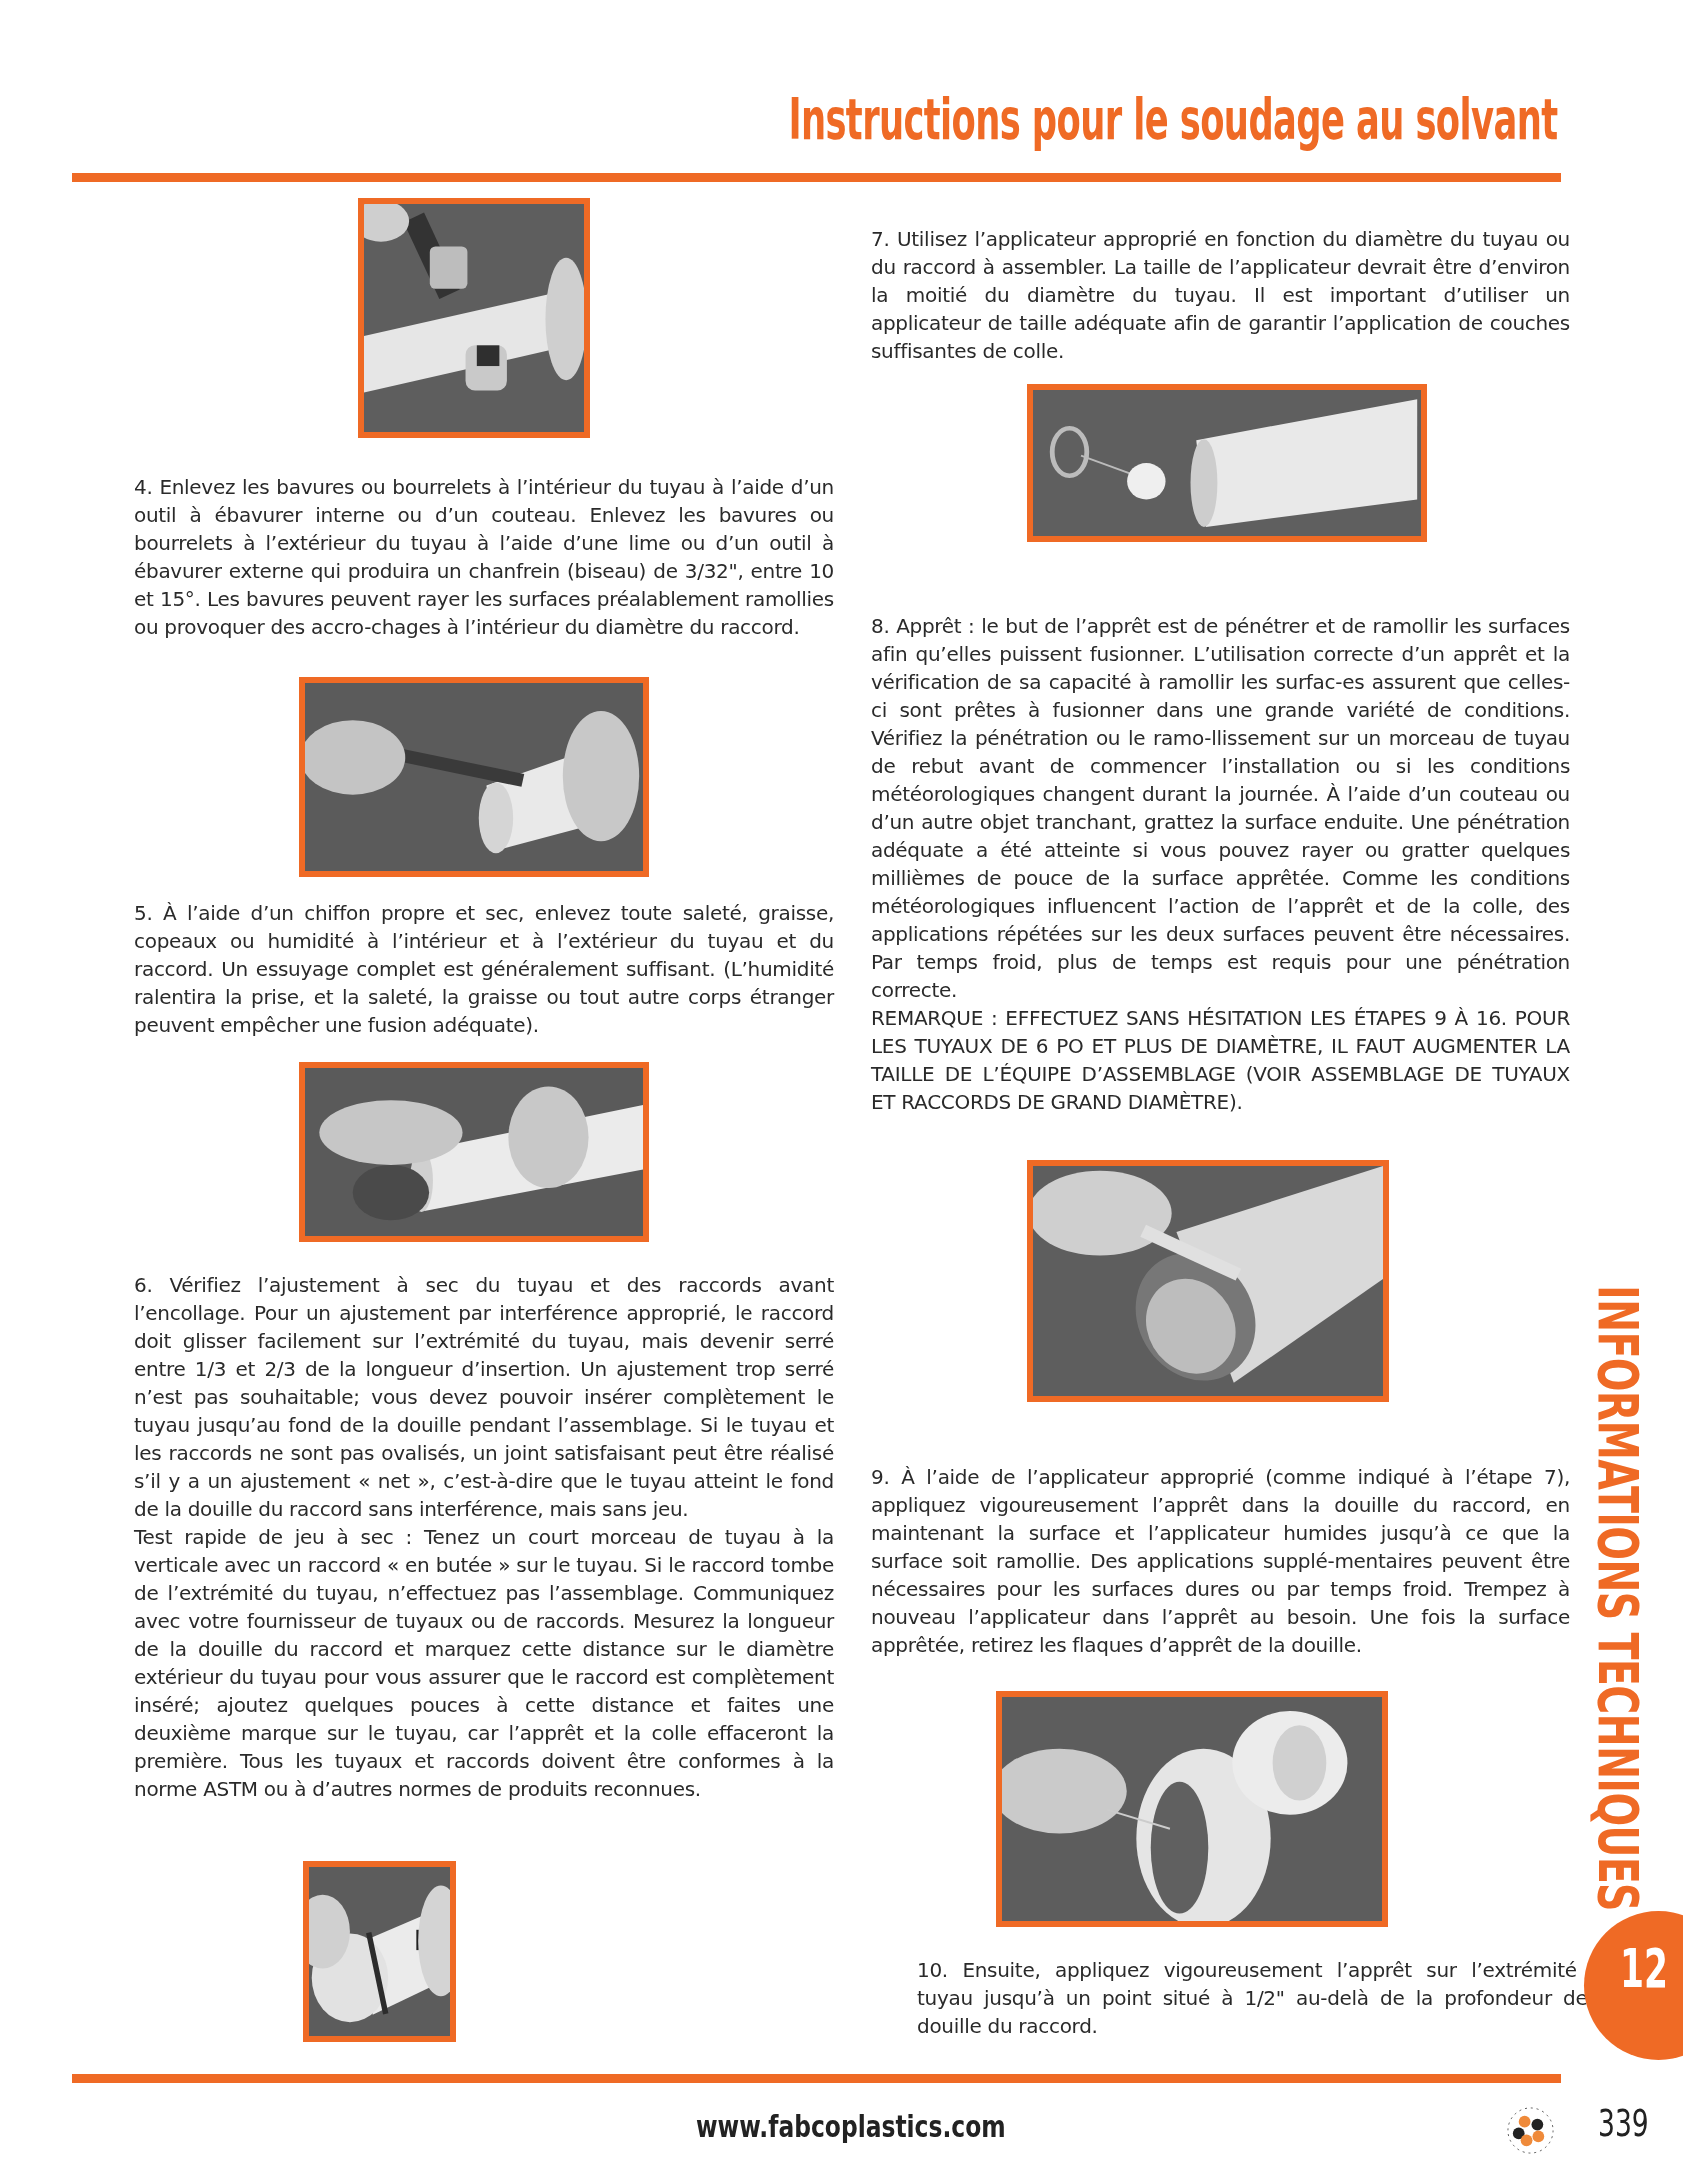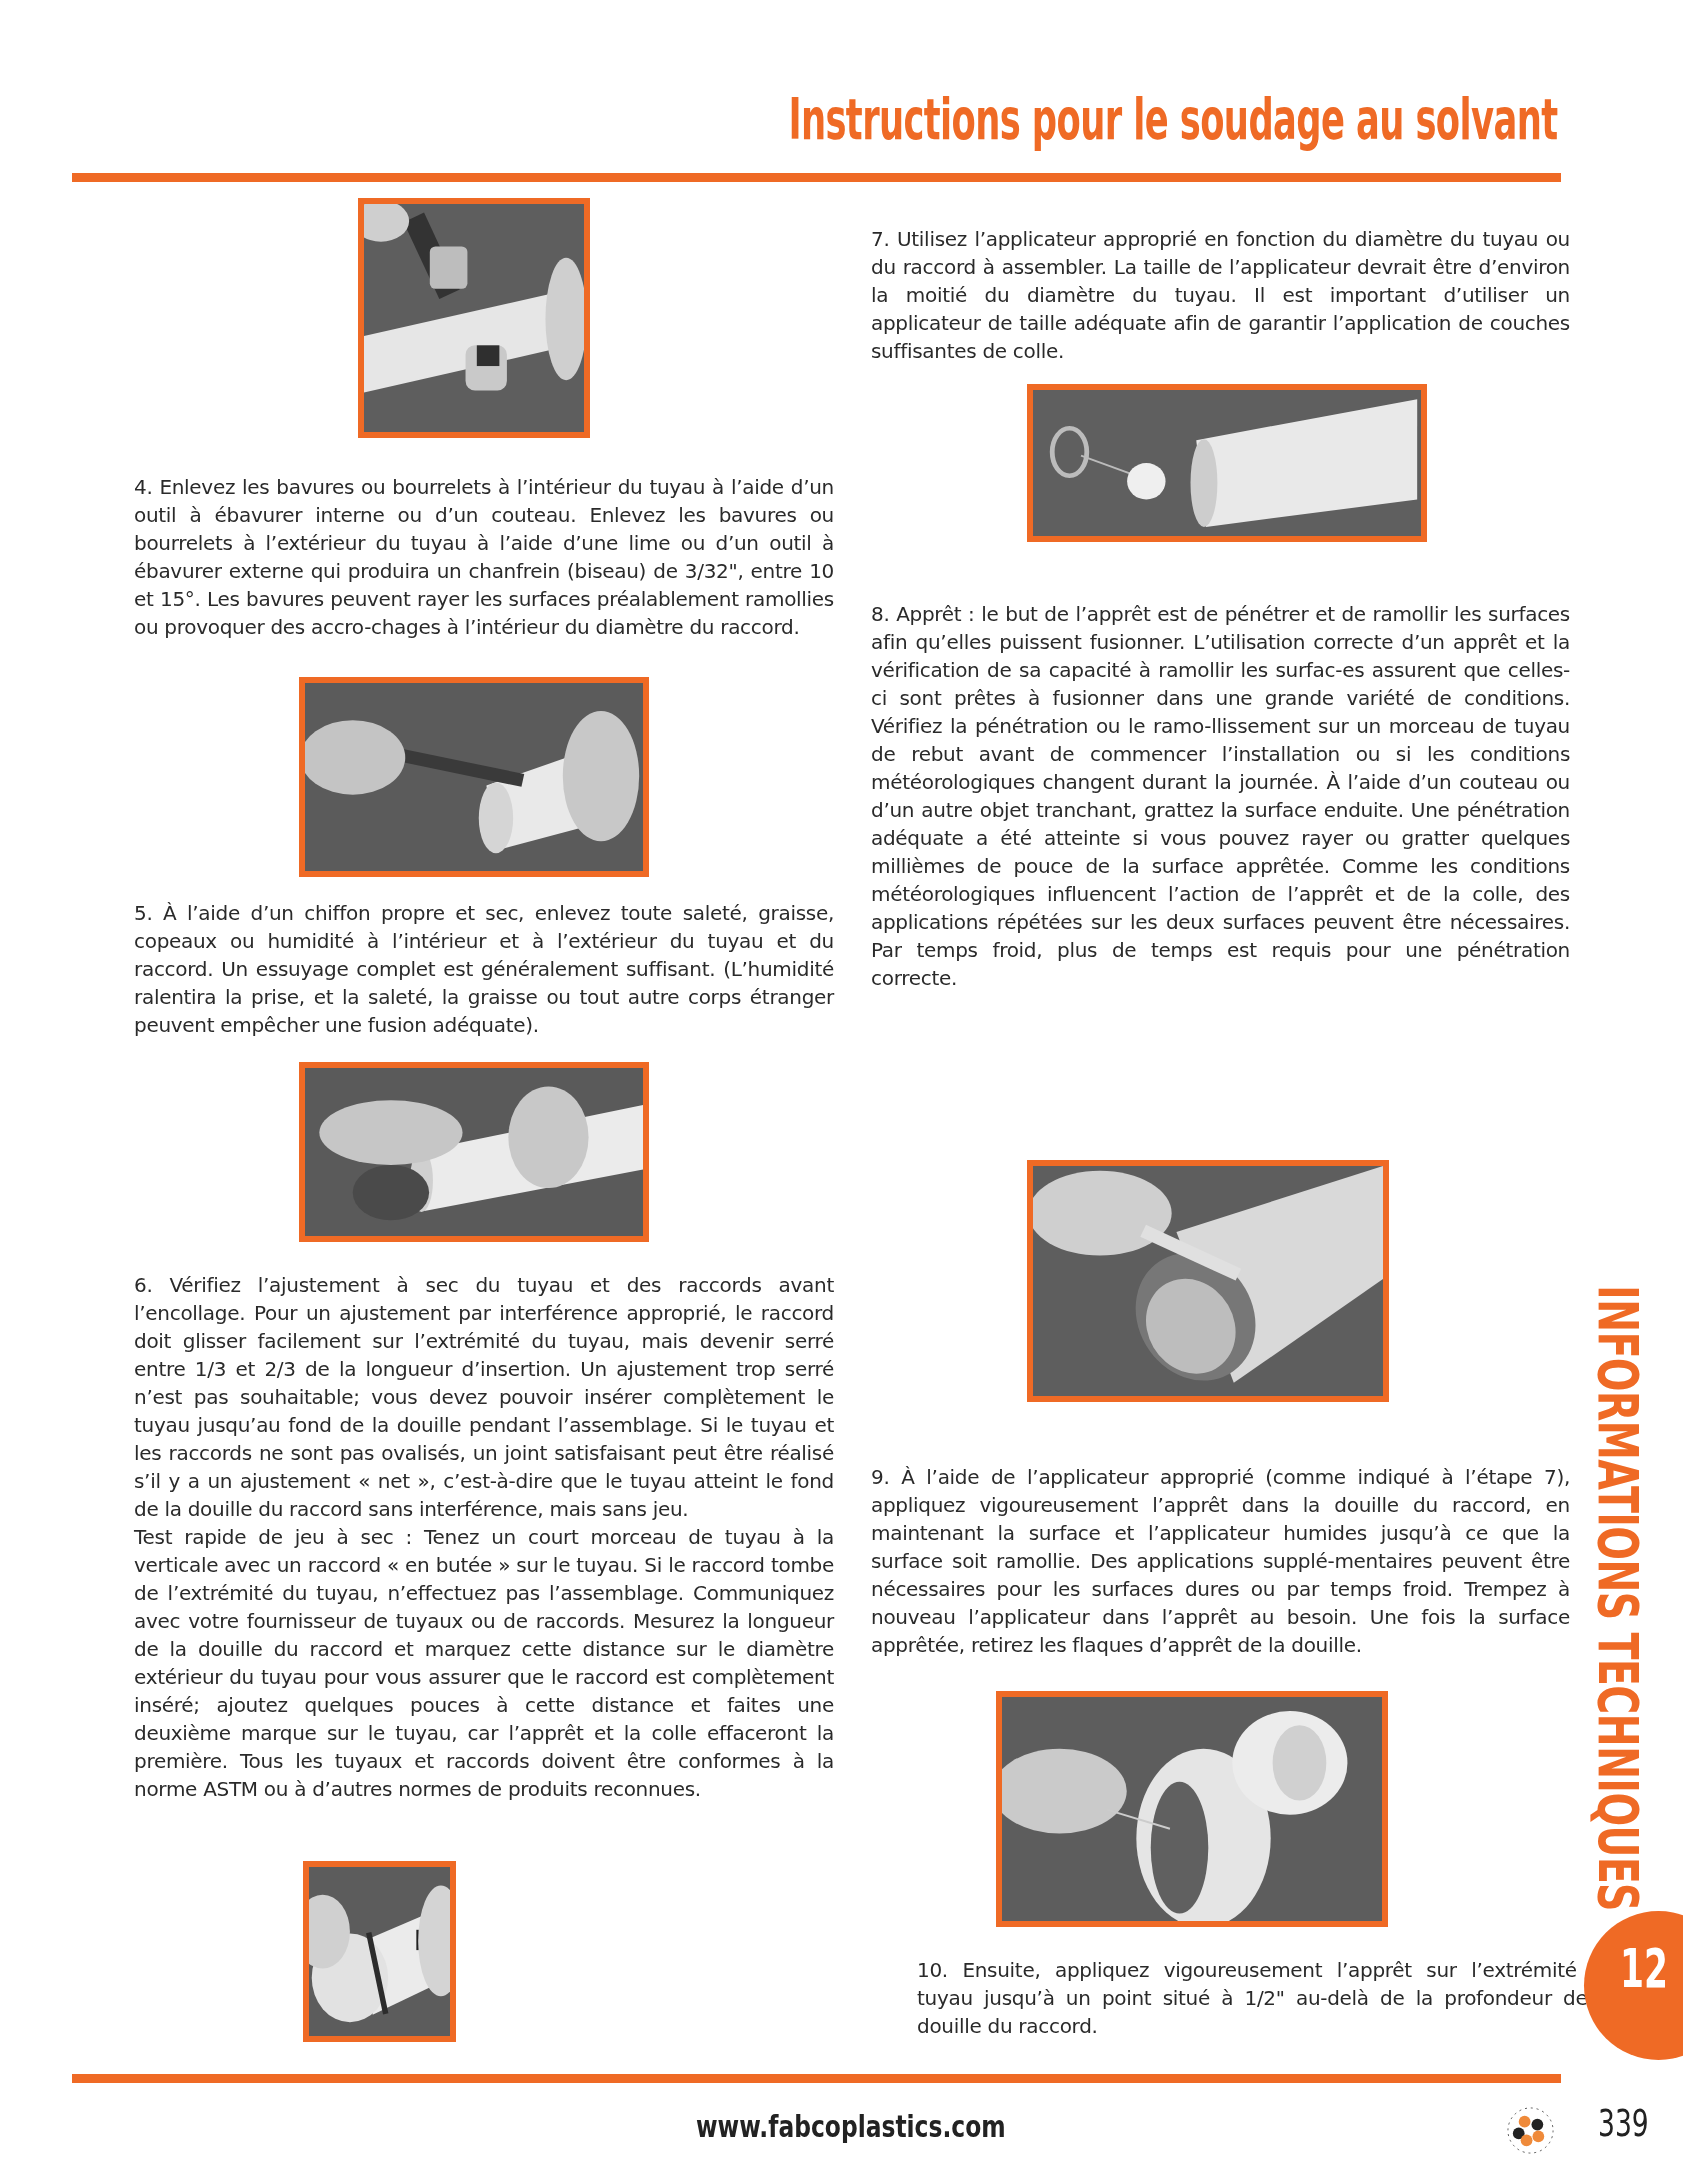--- a/index.html
+++ b/index.html
@@ -86,22 +86,23 @@
     <polygon points="170,55 400,10 400,120 180,150" fill="#e9e9e9"></polygon>
     <ellipse cx="178" cy="102" rx="14" ry="48" fill="#cdcdcd"></ellipse>
     <ellipse cx="38" cy="68" rx="18" ry="26" fill="none" stroke="#bcbcbc" stroke-width="5"></ellipse>
     <line x1="50" y1="72" x2="110" y2="95" stroke="#bbb" stroke-width="2"></line>
     <circle cx="118" cy="100" r="20" fill="#efefef"></circle>
   </svg>
 </div>
 
 <p class="para" style="left:122px;top:461px;width:700px;">4.  Enlevez les bavures ou bourrelets à l’intérieur du tuyau à l’aide d’un outil à ébavurer interne ou d’un couteau. Enlevez les bavures ou bourrelets à l’extérieur du tuyau à l’aide d’une lime ou d’un outil à ébavurer externe qui produira un chanfrein (biseau) de 3/32", entre 10 et 15°. Les bavures peuvent rayer les surfaces préalablement ramollies ou provoquer des accro-chages à l’intérieur du diamètre du raccord.</p>
 
-<div class="para" style="left:859px;top:588px;width:699px;">
+<div class="para" style="left:859px;top:600px;width:699px;">
   <span class="block">8.  Apprêt : le but de l’apprêt est de pénétrer et de ramollir les surfaces afin qu’elles puissent fusionner. L’utilisation correcte d’un apprêt et la vérification de sa capacité à ramollir les surfac-es assurent que celles-ci sont prêtes à fusionner dans une grande variété de conditions. Vérifiez la pénétration ou le ramo-llissement sur un morceau de tuyau de rebut avant de commencer l’installation ou si les conditions météorologiques changent durant la journée. À l’aide d’un couteau ou d’un autre objet tranchant, grattez la surface enduite. Une pénétration adéquate a été atteinte si vous pouvez rayer ou gratter quelques millièmes de pouce de la surface apprêtée. Comme les conditions météorologiques influencent l’action de l’apprêt et de la colle, des applications répétées sur les deux surfaces peuvent être nécessaires. Par temps froid, plus de temps est requis pour une pénétration correcte.</span>
+  <span class="block">REMARQUE : EFFECTUEZ SANS HÉSITATION LES ÉTAPES 9 À 16. POUR LES TUYAUX DE 6 PO ET PLUS DE DIAMÈTRE, IL FAUT AUGMENTER LA TAILLE DE L’ÉQUIPE D’ASSEMBLAGE (VOIR ASSEMBLAGE DE TUYAUX ET RACCORDS DE GRAND DIAMÈTRE).</span>
 </div>
 
 <div class="photo" style="left:299px;top:677px;width:350px;height:200px;">
   <svg viewBox="0 0 354 202" preserveAspectRatio="none">
     <rect width="354" height="202" fill="#5b5b5b"></rect>
     <polygon points="190,110 280,78 310,150 200,180" fill="#e9e9e9"></polygon>
     <ellipse cx="200" cy="145" rx="18" ry="38" fill="#d5d5d5"></ellipse>
     <rect x="60" y="80" width="170" height="14" fill="#3a3a3a" transform="rotate(12 145 87)"></rect>
     <ellipse cx="50" cy="80" rx="55" ry="40" fill="#c4c4c4"></ellipse>
     <ellipse cx="310" cy="100" rx="40" ry="70" fill="#c8c8c8"></ellipse>

